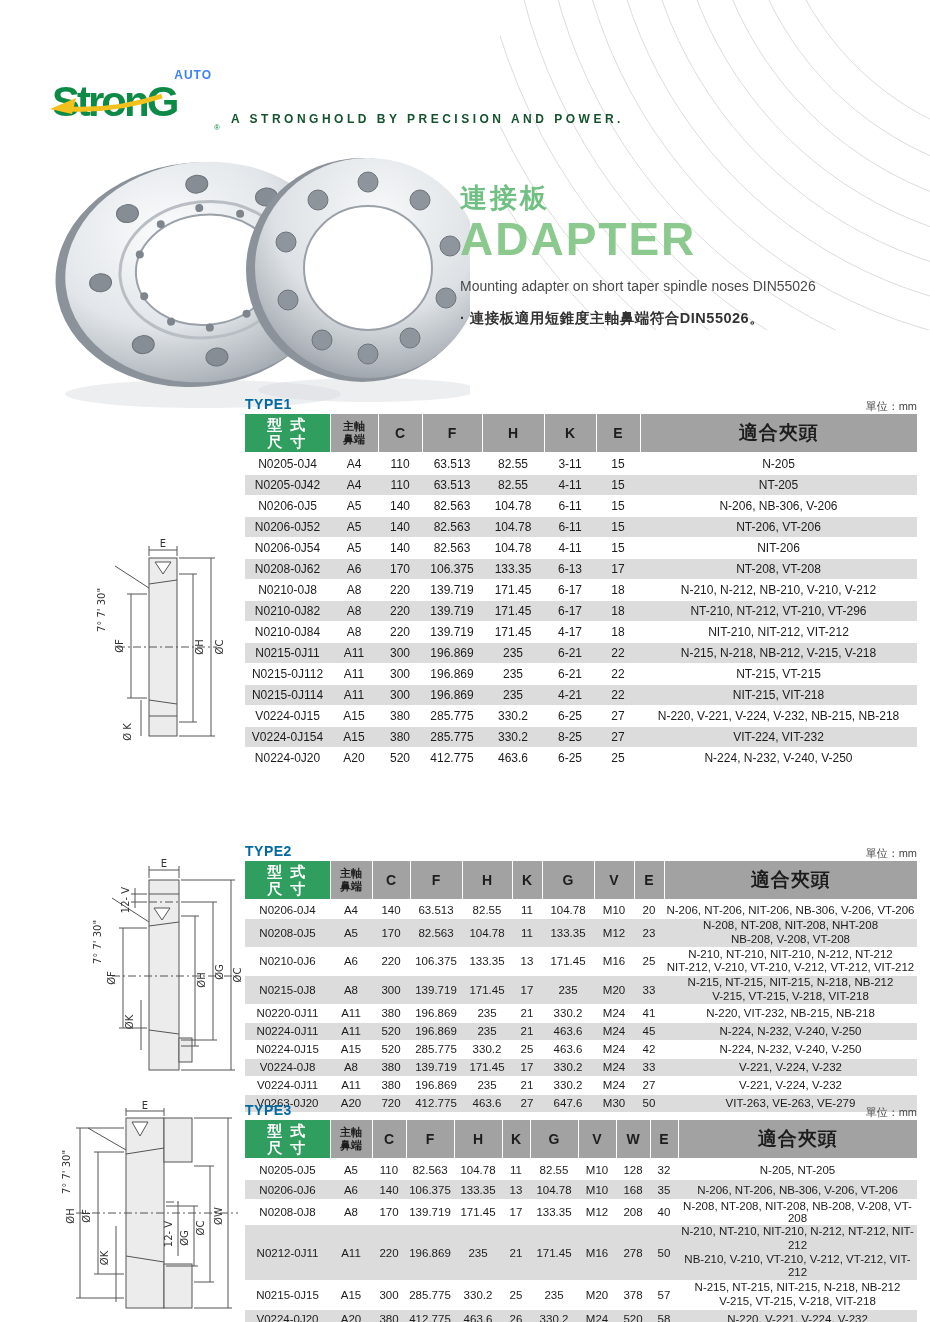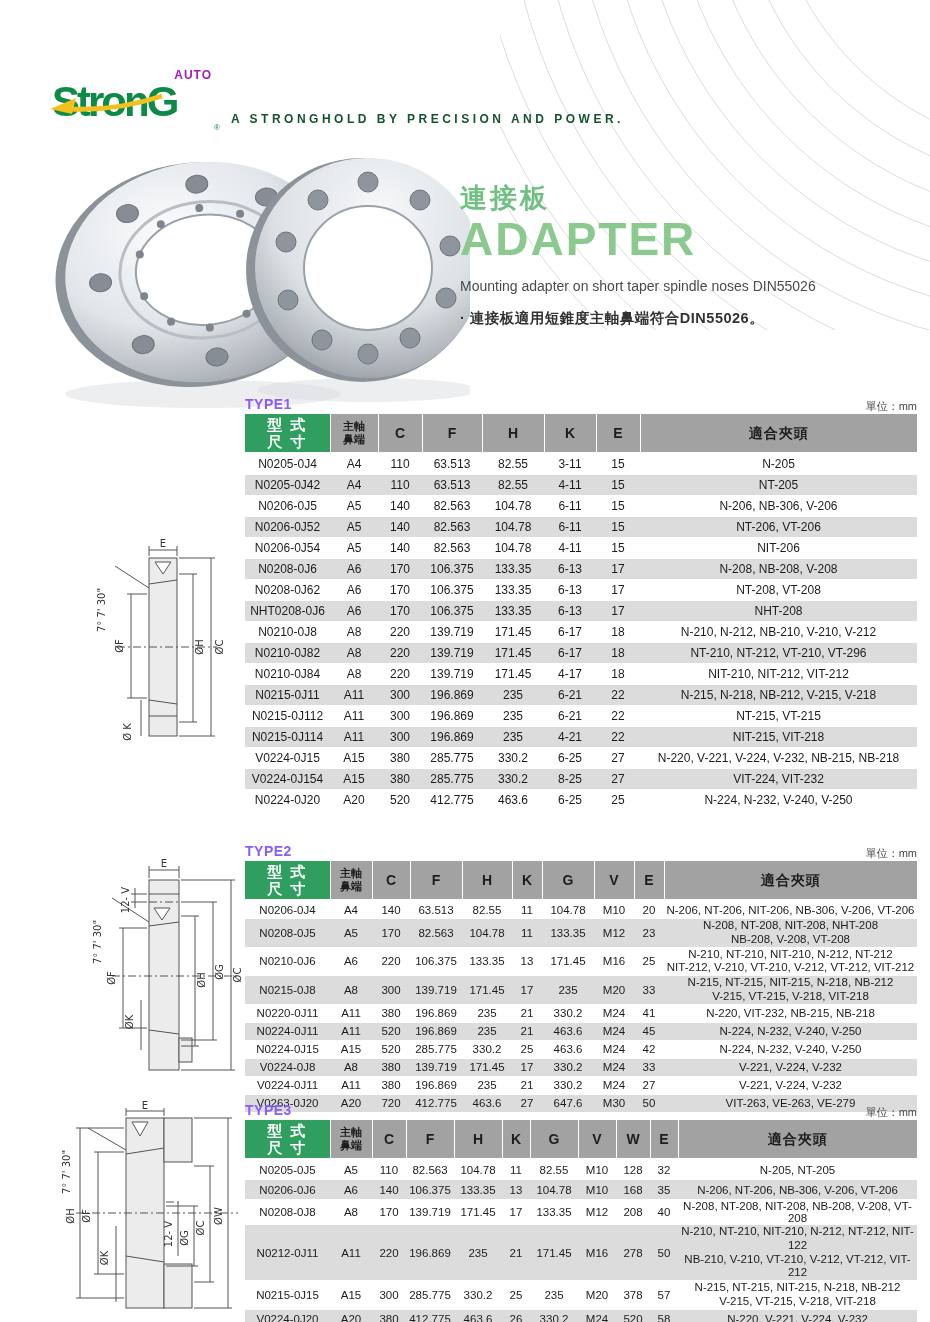--- a/index.html
+++ b/index.html
@@ -3,45 +3,45 @@
 <meta charset="utf-8">
 <style>
   html,body{margin:0;padding:0;}
   body{width:930px;height:1322px;position:relative;background:#fff;overflow:hidden;
        font-family:"Liberation Sans","DejaVu Sans",sans-serif;color:#222;}
   
   #arcs{position:absolute;top:0;right:0;}
   
   #logo{position:absolute;left:52px;top:68px;width:170px;height:62px;}
   #brand{position:absolute;left:0;top:10px;font-size:42px;font-weight:bold;letter-spacing:-3px;color:#0e8a47;}
-  #brand-auto{position:absolute;right:10px;top:0;font-size:12px;font-weight:bold;letter-spacing:1px;color:#a21caf;}
+  #brand-auto{position:absolute;right:10px;top:0;font-size:12px;font-weight:bold;letter-spacing:1px;color:#3b82f6;}
   #brand-reg{position:absolute;right:2px;bottom:-2px;font-size:8px;color:#0e8a47;}
   #arrow-svg{position:absolute;left:-6px;top:22px;pointer-events:none;}
   #tagline{position:absolute;left:231px;top:112px;font-size:12px;font-weight:bold;letter-spacing:3.5px;color:#14532d;}
   
   #photo{position:absolute;left:38px;top:142px;}
   #hero{position:absolute;left:460px;top:172px;width:440px;}
   #hero-title{font-size:46px;font-weight:bold;letter-spacing:2px;color:#8cc98e;line-height:1.0;}
   #hero-title-zh{font-size:27px;font-weight:bold;letter-spacing:3px;color:#71c083;margin-top:8px;}
   #hero-sub{font-size:14px;color:#4a4a4a;margin-top:16px;width:380px;line-height:1.22;}
   #hero-bullet{font-size:14.5px;font-weight:bold;color:#333;margin-top:14px;letter-spacing:0.5px;}
   
   .section{position:absolute;left:245px;width:672px;}
   #sec1{top:396px;} #sec2{top:843px;} #sec3{top:1102px;}
   .sec-head{height:16px;margin-bottom:2px;position:relative;}
-  .sec-title{position:absolute;left:0;top:0;font-size:14px;font-weight:bold;color:#8b5cf6;letter-spacing:0.5px;}
+  .sec-title{position:absolute;left:0;top:0;font-size:14px;font-weight:bold;color:#0369a1;letter-spacing:0.5px;}
   .sec-unit{position:absolute;right:0;top:3px;font-size:11px;color:#444;}
   table.spec{border-collapse:collapse;table-layout:fixed;width:672px;}
   table.spec th{background:#a2a2a2;color:#1d1d1d;font-weight:bold;font-size:14px;height:36px;
         vertical-align:middle;text-align:center;white-space:pre-line;border-left:1px solid #fff;
         border-bottom:2px solid #fff;line-height:1.15;}
   table.spec th:first-child{border-left:none;}
   table.spec th.th-green{background:#2f9e5e;color:#fff;font-size:15px;letter-spacing:2px;}
   table.spec th.th-spindle{font-size:11px;}
-  table.spec th.th-chuck{font-size:14px;letter-spacing:1px;}
+  table.spec th.th-chuck{font-size:19px;letter-spacing:1px;}
   table.spec td{text-align:center;vertical-align:middle;padding:0 2px;border-bottom:1px solid #fff;
         white-space:pre-line;color:#1c1c1c;}
   table.spec tbody tr:nth-child(even){background:#dcdcdc;}
   #sec1 td{height:20px;font-size:12px;}
   #sec2 td{height:17px;font-size:11.5px;}
   #sec3 td{height:19px;font-size:11.5px;}
   table.spec td.multiline{font-size:10px;line-height:1.2;}
   
   .drawing{position:absolute;}
   #d1{left:57px;top:540px;} #d2{left:57px;top:850px;} #d3{left:26px;top:1106px;}
@@ -351,48 +351,28 @@
           <td>N0206-0J54</td>
           <td>A5</td>
           <td>140</td>
           <td>82.563</td>
           <td>104.78</td>
           <td>4-11</td>
           <td>15</td>
           <td>NIT-206</td>
         </tr>
         <tr>
-          <td>N0208-0J6</td>
-          <td>A6</td>
-          <td>170</td>
-          <td>106.375</td>
-          <td>133.35</td>
-          <td>6-13</td>
-          <td>17</td>
-          <td>N-208, NB-208, V-208</td>
-        </tr>
-        <tr>
           <td>N0208-0J62</td>
           <td>A6</td>
           <td>170</td>
           <td>106.375</td>
           <td>133.35</td>
           <td>6-13</td>
           <td>17</td>
           <td>NT-208, VT-208</td>
-        </tr>
-        <tr>
-          <td>NHT0208-0J6</td>
-          <td>A6</td>
-          <td>170</td>
-          <td>106.375</td>
-          <td>133.35</td>
-          <td>6-13</td>
-          <td>17</td>
-          <td>NHT-208</td>
         </tr>
         <tr>
           <td>N0210-0J8</td>
           <td>A8</td>
           <td>220</td>
           <td>139.719</td>
           <td>171.45</td>
           <td>6-17</td>
           <td>18</td>
           <td>N-210, N-212, NB-210, V-210, V-212</td>
@@ -723,21 +703,21 @@
           <td>N0212-0J11</td>
           <td>A11</td>
           <td>220</td>
           <td>196.869</td>
           <td>235</td>
           <td>21</td>
           <td>171.45</td>
           <td>M16</td>
           <td>278</td>
           <td>50</td>
-          <td class="multiline">N-210, NT-210, NIT-210, N-212, NT-212, NIT-122
+          <td class="multiline">N-210, NT-210, NIT-210, N-212, NT-212, NIT-212
 NB-210, V-210, VT-210, V-212, VT-212, VIT-212</td>
         </tr>
         <tr>
           <td>N0215-0J15</td>
           <td>A15</td>
           <td>300</td>
           <td>285.775</td>
           <td>330.2</td>
           <td>25</td>
           <td>235</td>

